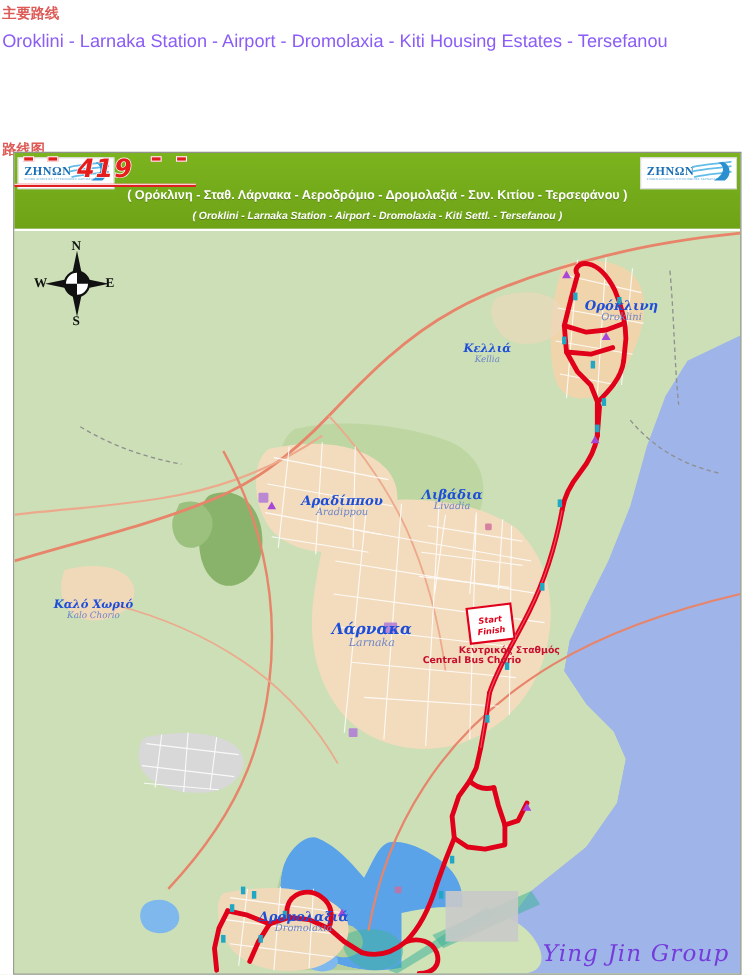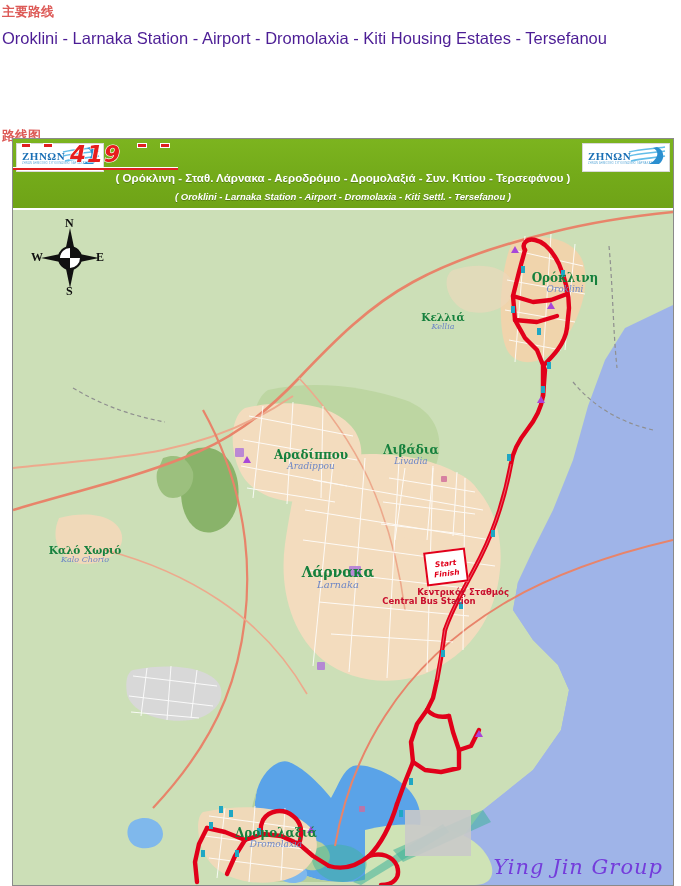--- a/index.html
+++ b/index.html
@@ -19,21 +19,21 @@
   
   .sec-heading {
     color: #dd5a57;
     font-size: 13px;
     font-weight: bold;
     line-height: 18px;
     padding: 3px 0 0 2px;
   }
   .route-text {
     font-size: 16.5px;
-    color: #4c1d95;
+    color: #8b5cf6;
     line-height: 29px;
     padding: 3px 4px 0 2px;
     text-align: justify;
     text-align-last: left;
     width: 677px;
     box-sizing: border-box;
   }
   .spacer-block { height: 22px; }
 
   
@@ -180,22 +180,23 @@
   
   .place {
     position: absolute;
     text-align: center;
     white-space: nowrap;
     line-height: 1.05;
     pointer-events: none;
   }
   .place .gr {
     font-family: "DejaVu Serif", serif;
-    font-weight: bold;
-    color: #15803d;
+    font-style: italic;
+    font-weight: bold;
+    color: #1d4ed8;
     display: block;
   }
   .place .en {
     font-family: "DejaVu Serif", serif;
     font-style: italic;
     color: #6d86c6;
     display: block;
   }
   .pl-lg .gr { font-size: 14px; }
   .pl-lg .en { font-size: 10px; }
@@ -514,21 +515,21 @@
             <span class="en">Larnaka</span>
           </div>
           <div class="place pl-md" style="left: 203px; top: 617px; width: 120px;">
             <span class="gr">Δρομολαξιά</span>
             <span class="en">Dromolaxia</span>
           </div>
         </div>
 
       <div class="station-label" style="left:336px; top:378px; width:160px;">
         <span class="gr">Κεντρικός Σταθμός</span>
-        <span class="en">Central Bus Station</span>
+        <span class="en">Central Bus Chorio</span>
       </div>
       <div class="startfinish" style="left:412px; top:340px;">
         <span class="sf-start">Start</span>
         <span class="sf-finish">Finish</span>
       </div>
 
       <div class="watermark">Ying Jin Group</div>
     </div>
   </div>
 </div>

